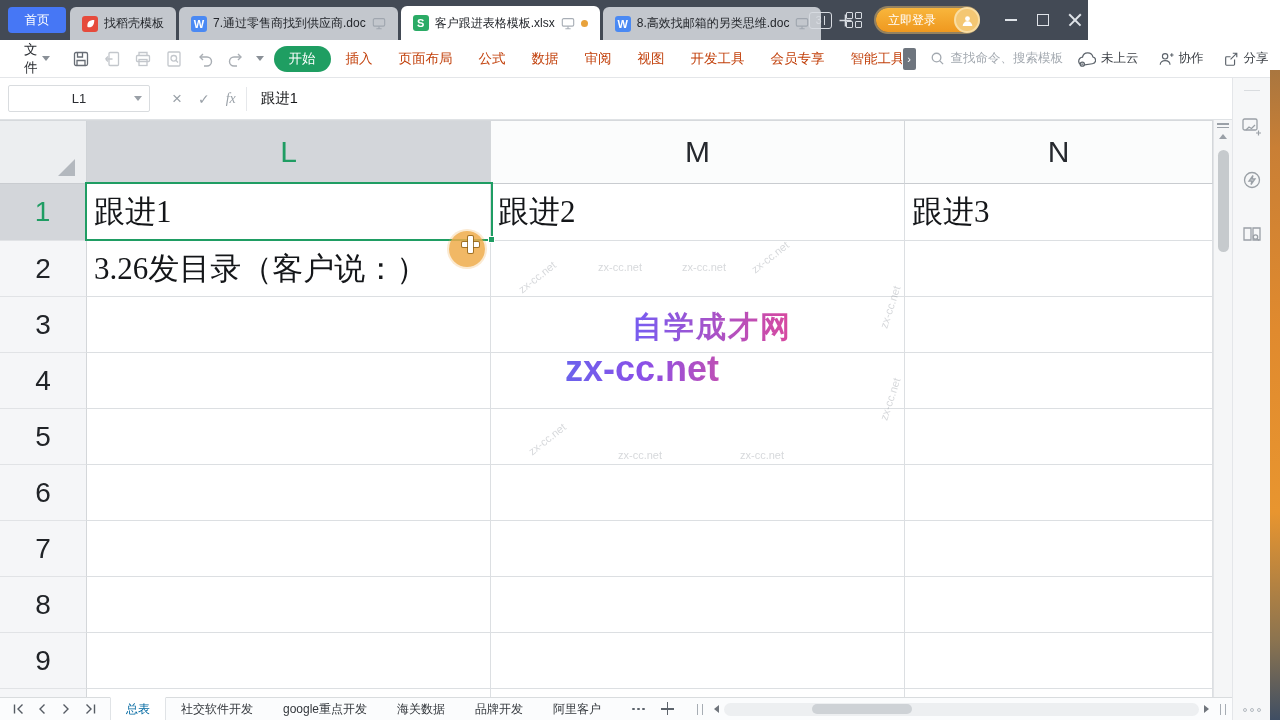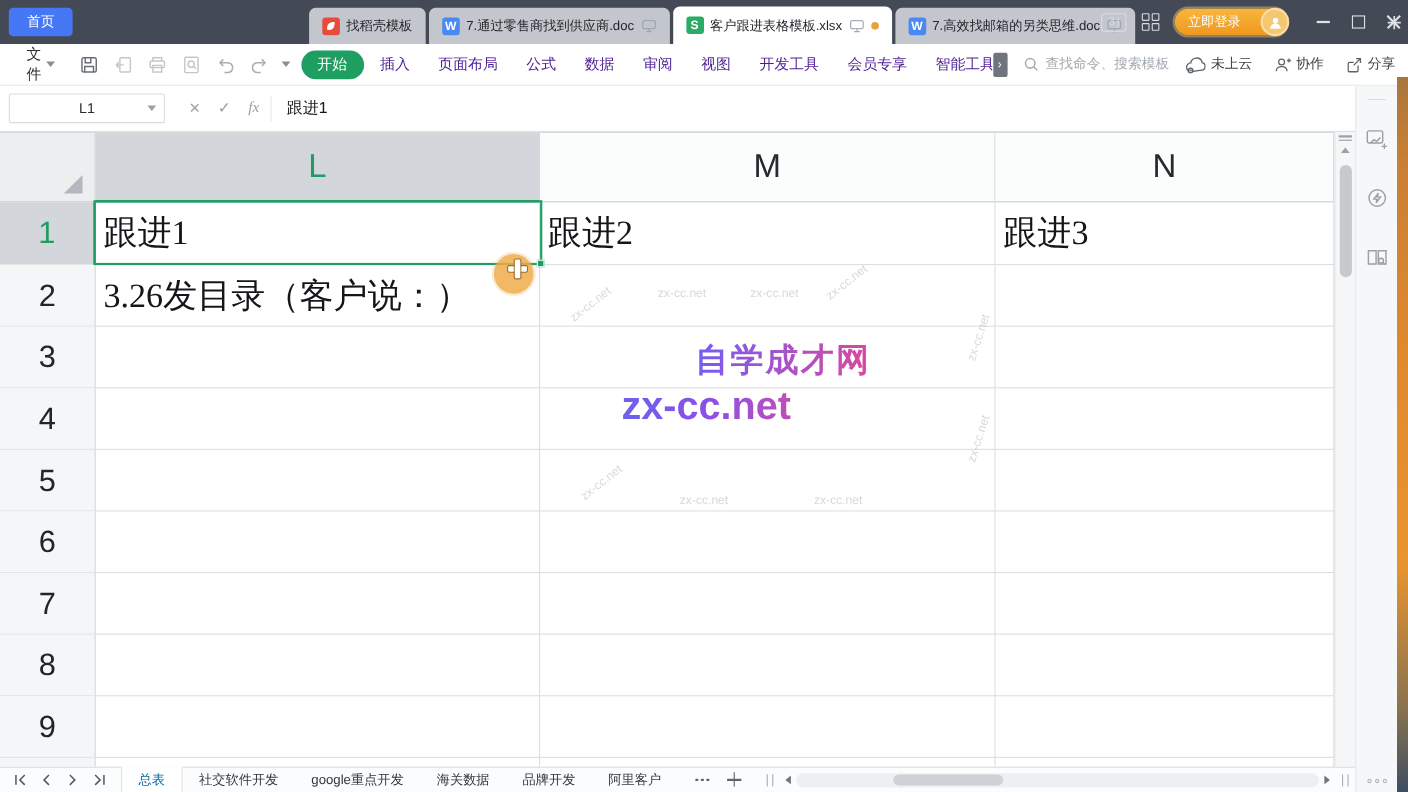--- a/index.html
+++ b/index.html
@@ -1,20 +1,20 @@
 <!DOCTYPE html>
 <html><head>
 <meta charset="utf-8">
 <style>
   * { box-sizing: border-box; margin: 0; padding: 0; }
   html,body { width:1280px; height:720px; overflow:hidden; }
   body { position:relative; font-family:"Liberation Sans","DejaVu Sans",sans-serif; background:#fff; }
 
   
-  .titlebar { position:absolute; top:0; left:0; width:1280px; height:40px; background:#434a55; display:flex; align-items:flex-end;justify-content:space-between; }
+  .titlebar { position:absolute; top:0; left:0; width:1088px; height:40px; background:#434a55; display:flex; align-items:flex-end; }
   .home-btn { margin:0 4px 7px 8px; width:58px; height:26px; background:#4677f5; border-radius:4px; color:#fff; font-size:12.5px; display:flex; align-items:center; justify-content:center; }
   .doc-tabs { display:flex; align-items:flex-end; height:40px; }
   .doc-tab { display:flex; align-items:center; gap:6px; height:33px; padding:0 12px; margin-right:3px; background:#c3c7cd; border-radius:6px 6px 0 0; font-size:12px; color:#23262b; max-width:260px; white-space:nowrap; }
   .doc-tab.active { background:#ffffff; height:34px; }
   .doc-icon { width:16px; height:16px; border-radius:3px; display:flex; align-items:center; justify-content:center; color:#fff; font-size:11px; font-weight:bold; flex:none; }
   .doc-icon svg { display:block; }
   .monitor { display:flex; flex:none; opacity:.85; }
   .unsaved-dot { width:7px; height:7px; border-radius:50%; background:#e8a23c; flex:none; }
   .newtab-btn { width:26px; height:26px; margin:0 0 7px 8px; display:flex; align-items:center; justify-content:center; }
   .newtab-btn svg { display:block; }
@@ -37,21 +37,21 @@
   .toolbar { position:absolute; top:40px; left:0; width:1280px; height:38px; background:#fff; border-bottom:1px solid #e4e6e9; display:flex; align-items:center; }
   .hamburger { width:14px; height:10px; border-top:1.6px solid #3c4046; border-bottom:1.6px solid #3c4046; margin-left:16px; position:relative; }
   .hamburger::after { content:""; position:absolute; left:0; right:0; top:2.8px; height:1.6px; background:#3c4046; }
   .file-label { font-size:13.5px; color:#2a2d32; margin:0 4px 0 8px; }
   .caret-down { width:0; height:0; border-left:4px solid transparent; border-right:4px solid transparent; border-top:5px solid #8a9097; }
   .tb-divider { width:1px; height:20px; background:#e2e5e8; margin:0 10px; }
   .quick-icons { display:flex; align-items:center; gap:9px; }
   .qi { width:22px; height:22px; display:flex; align-items:center; justify-content:center; }
   .qi svg { display:block; }
   .ribbon { display:flex; align-items:center; margin-left:10px; }
-  .ribbon-tab { font-size:13.5px; color:#4c1d95; padding:4px 13px; white-space:nowrap; }
+  .ribbon-tab { font-size:13.5px; color:#c2410c; padding:4px 13px; white-space:nowrap; }
   .ribbon-tab.pill { background:#1f9e62; color:#fff; border-radius:14px; padding:4px 15px; margin-right:2px; }
   .ribbon-tab.truncated { max-width:64px; overflow:hidden; padding-right:0; }
   .ribbon-expand { width:13px; height:22px; background:#6e757e; color:#fff; border-radius:2px; display:flex; align-items:center; justify-content:center; font-size:11px; margin-left:1px; }
   .search-box { display:flex; align-items:center; gap:6px; margin-left:14px; color:#a3a9b0; font-size:12.5px; white-space:nowrap; }
   .toolbar-right { display:flex; align-items:center; gap:5px; margin-left:auto; margin-right:78px; font-size:12.5px; color:#3c4046; }
   .tr-item { display:flex; align-items:center; gap:5px; margin-left:14px; white-space:nowrap; }
 
   
   .formulabar { position:absolute; top:78px; left:0; width:1232px; height:42px; background:#fff; border-bottom:1px solid #dfe2e5; display:flex; align-items:center; }
   .namebox { width:142px; height:27px; margin-left:8px; border:1px solid #d9dcdf; border-radius:2px; display:flex; align-items:center; justify-content:center; gap:40px; font-size:13px; color:#2a2d32; position:relative; }
@@ -153,21 +153,21 @@
         <span class="monitor">
           <svg width="14" height="13" viewBox="0 0 16 14" fill="none" stroke="#9aa1aa" stroke-width="1.3">
             <rect x="1.5" y="1.5" width="13" height="8.5" rx="1.5"></rect>
             <path d="M8 10v2.5M5 13h6"></path>
           </svg>
         </span>
         <span class="unsaved-dot"></span>
       </div>
       <div class="doc-tab">
         <span class="doc-icon" style="background: rgb(74, 137, 243);">W</span>
-        <span>7.高效找邮箱的另类思维.doc</span>
+        <span>8.高效找邮箱的另类思维.doc</span>
         <span class="monitor">
           <svg width="14" height="13" viewBox="0 0 16 14" fill="none" stroke="#9aa1aa" stroke-width="1.3">
             <rect x="1.5" y="1.5" width="13" height="8.5" rx="1.5"></rect>
             <path d="M8 10v2.5M5 13h6"></path>
           </svg>
         </span>
       </div>
     </div>
   <div class="newtab-btn">
     <svg width="15" height="15" viewBox="0 0 15 15">

